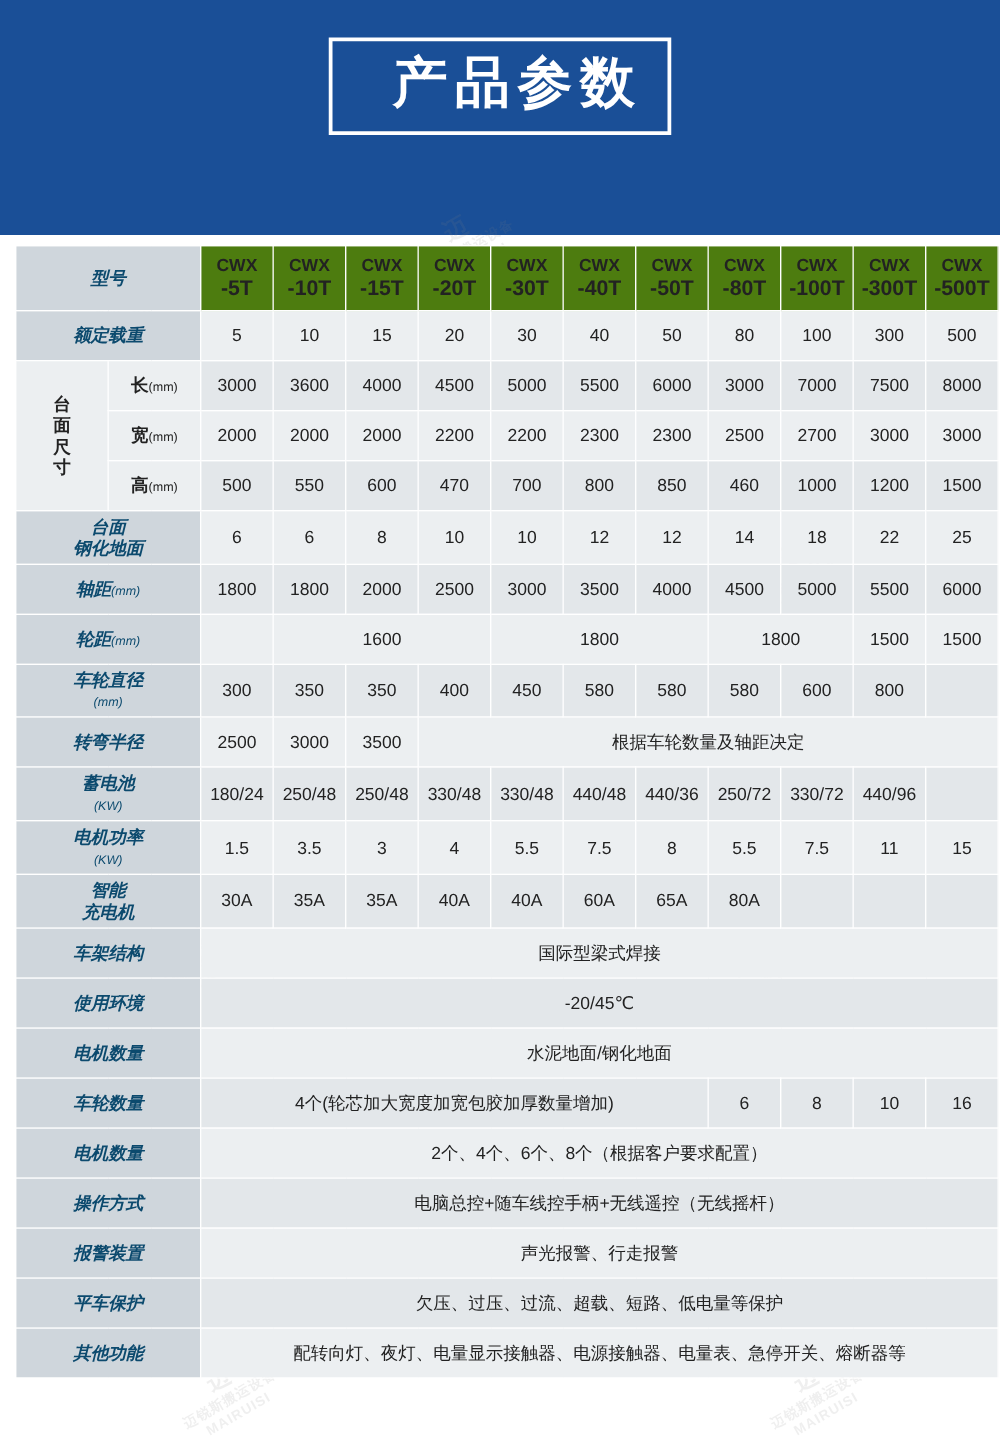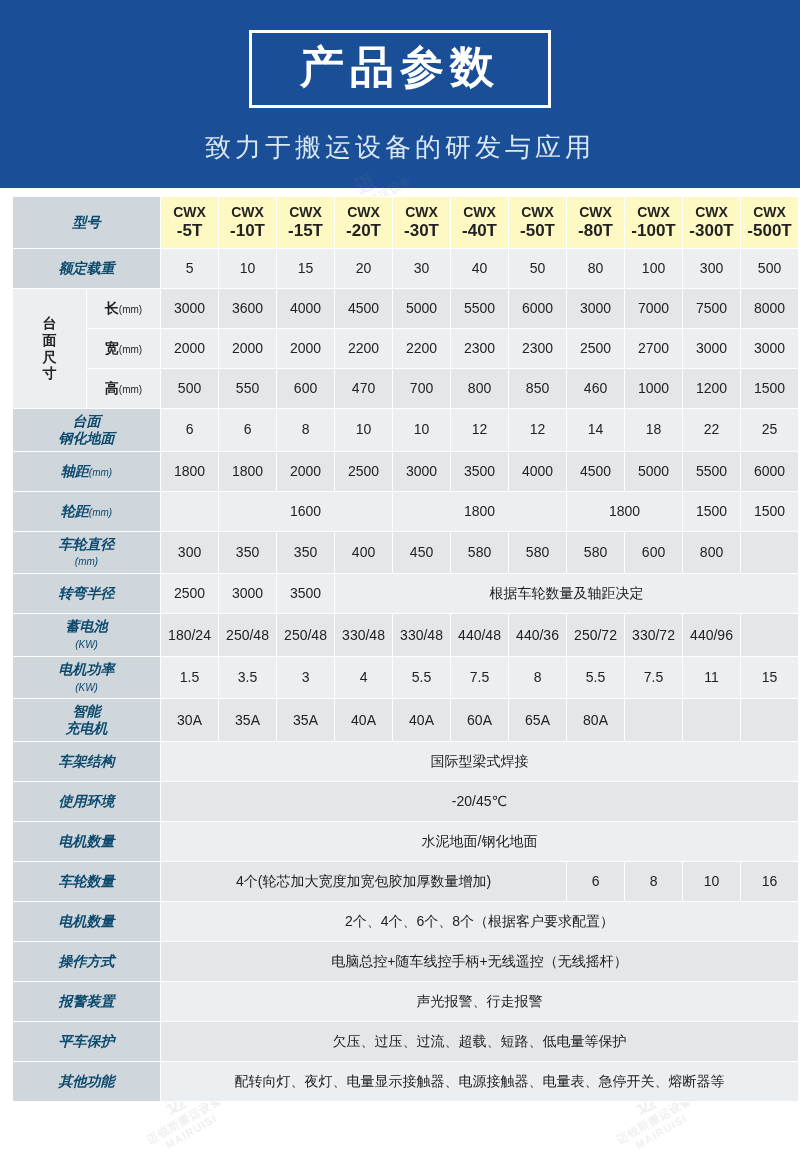--- a/index.html
+++ b/index.html
@@ -24,21 +24,21 @@
     background: #1a4f97;
     position: relative;
     display: flex;
     flex-direction: column;
     align-items: center;
     justify-content: flex-start;
     padding-top: 30px;
   }
   .banner-box {
     border: 3px solid #ffffff;
-    padding: 10px 48px 14px 48px;
+    padding: 10px 20px 14px 48px;
     display: inline-block;
   }
   .banner-title {
     color: #ffffff;
     font-size: 44px;
     font-weight: bold;
     letter-spacing: 6px;
     line-height: 1.1;
     white-space: nowrap;
   }
@@ -90,21 +90,21 @@
   }
   table.spec td.rowhead, table.spec th.rowhead {
     background: #cfd6dc;
     color: #0c4a6e;
     font-weight: bold;
     font-size: 14px;
     width: 74px;
     font-style: italic;
   }
   table.spec tr.head td {
-    background: #fef9c3;
+    background: #4d7c0f;
     font-weight: bold;
     font-size: 14px;
     height: 52px;
   }
   table.spec tr.head td.rowhead { background: #cfd6dc; }
   .unit { font-size: 10px; font-weight: normal; }
   .sub2 { display: block; font-size: 17px; }
   .cell-alt { background: #e3e7ea !important; }
   .side-label {
     background: #cfd6dc;
@@ -122,21 +122,20 @@
 </style>
 </head>
 <body>
 
 <div id="page">
 
   <div class="banner">
     <div class="banner-box">
       <div class="banner-title">产品参数</div>
     </div>
-    <div class="banner-sub">致力于搬运设备的研发与应用</div>
   </div>
 
   <div class="wm" style="left:60px; top:210px;">
     <div class="wm-logo">迈</div>
       <div>迈锐斯搬运设备</div>
       <div>MAIRUISI</div>
   </div>
   <div class="wm" style="left:330px; top:170px;">
     <div class="wm-logo">迈</div>
       <div>迈锐斯搬运设备</div>

